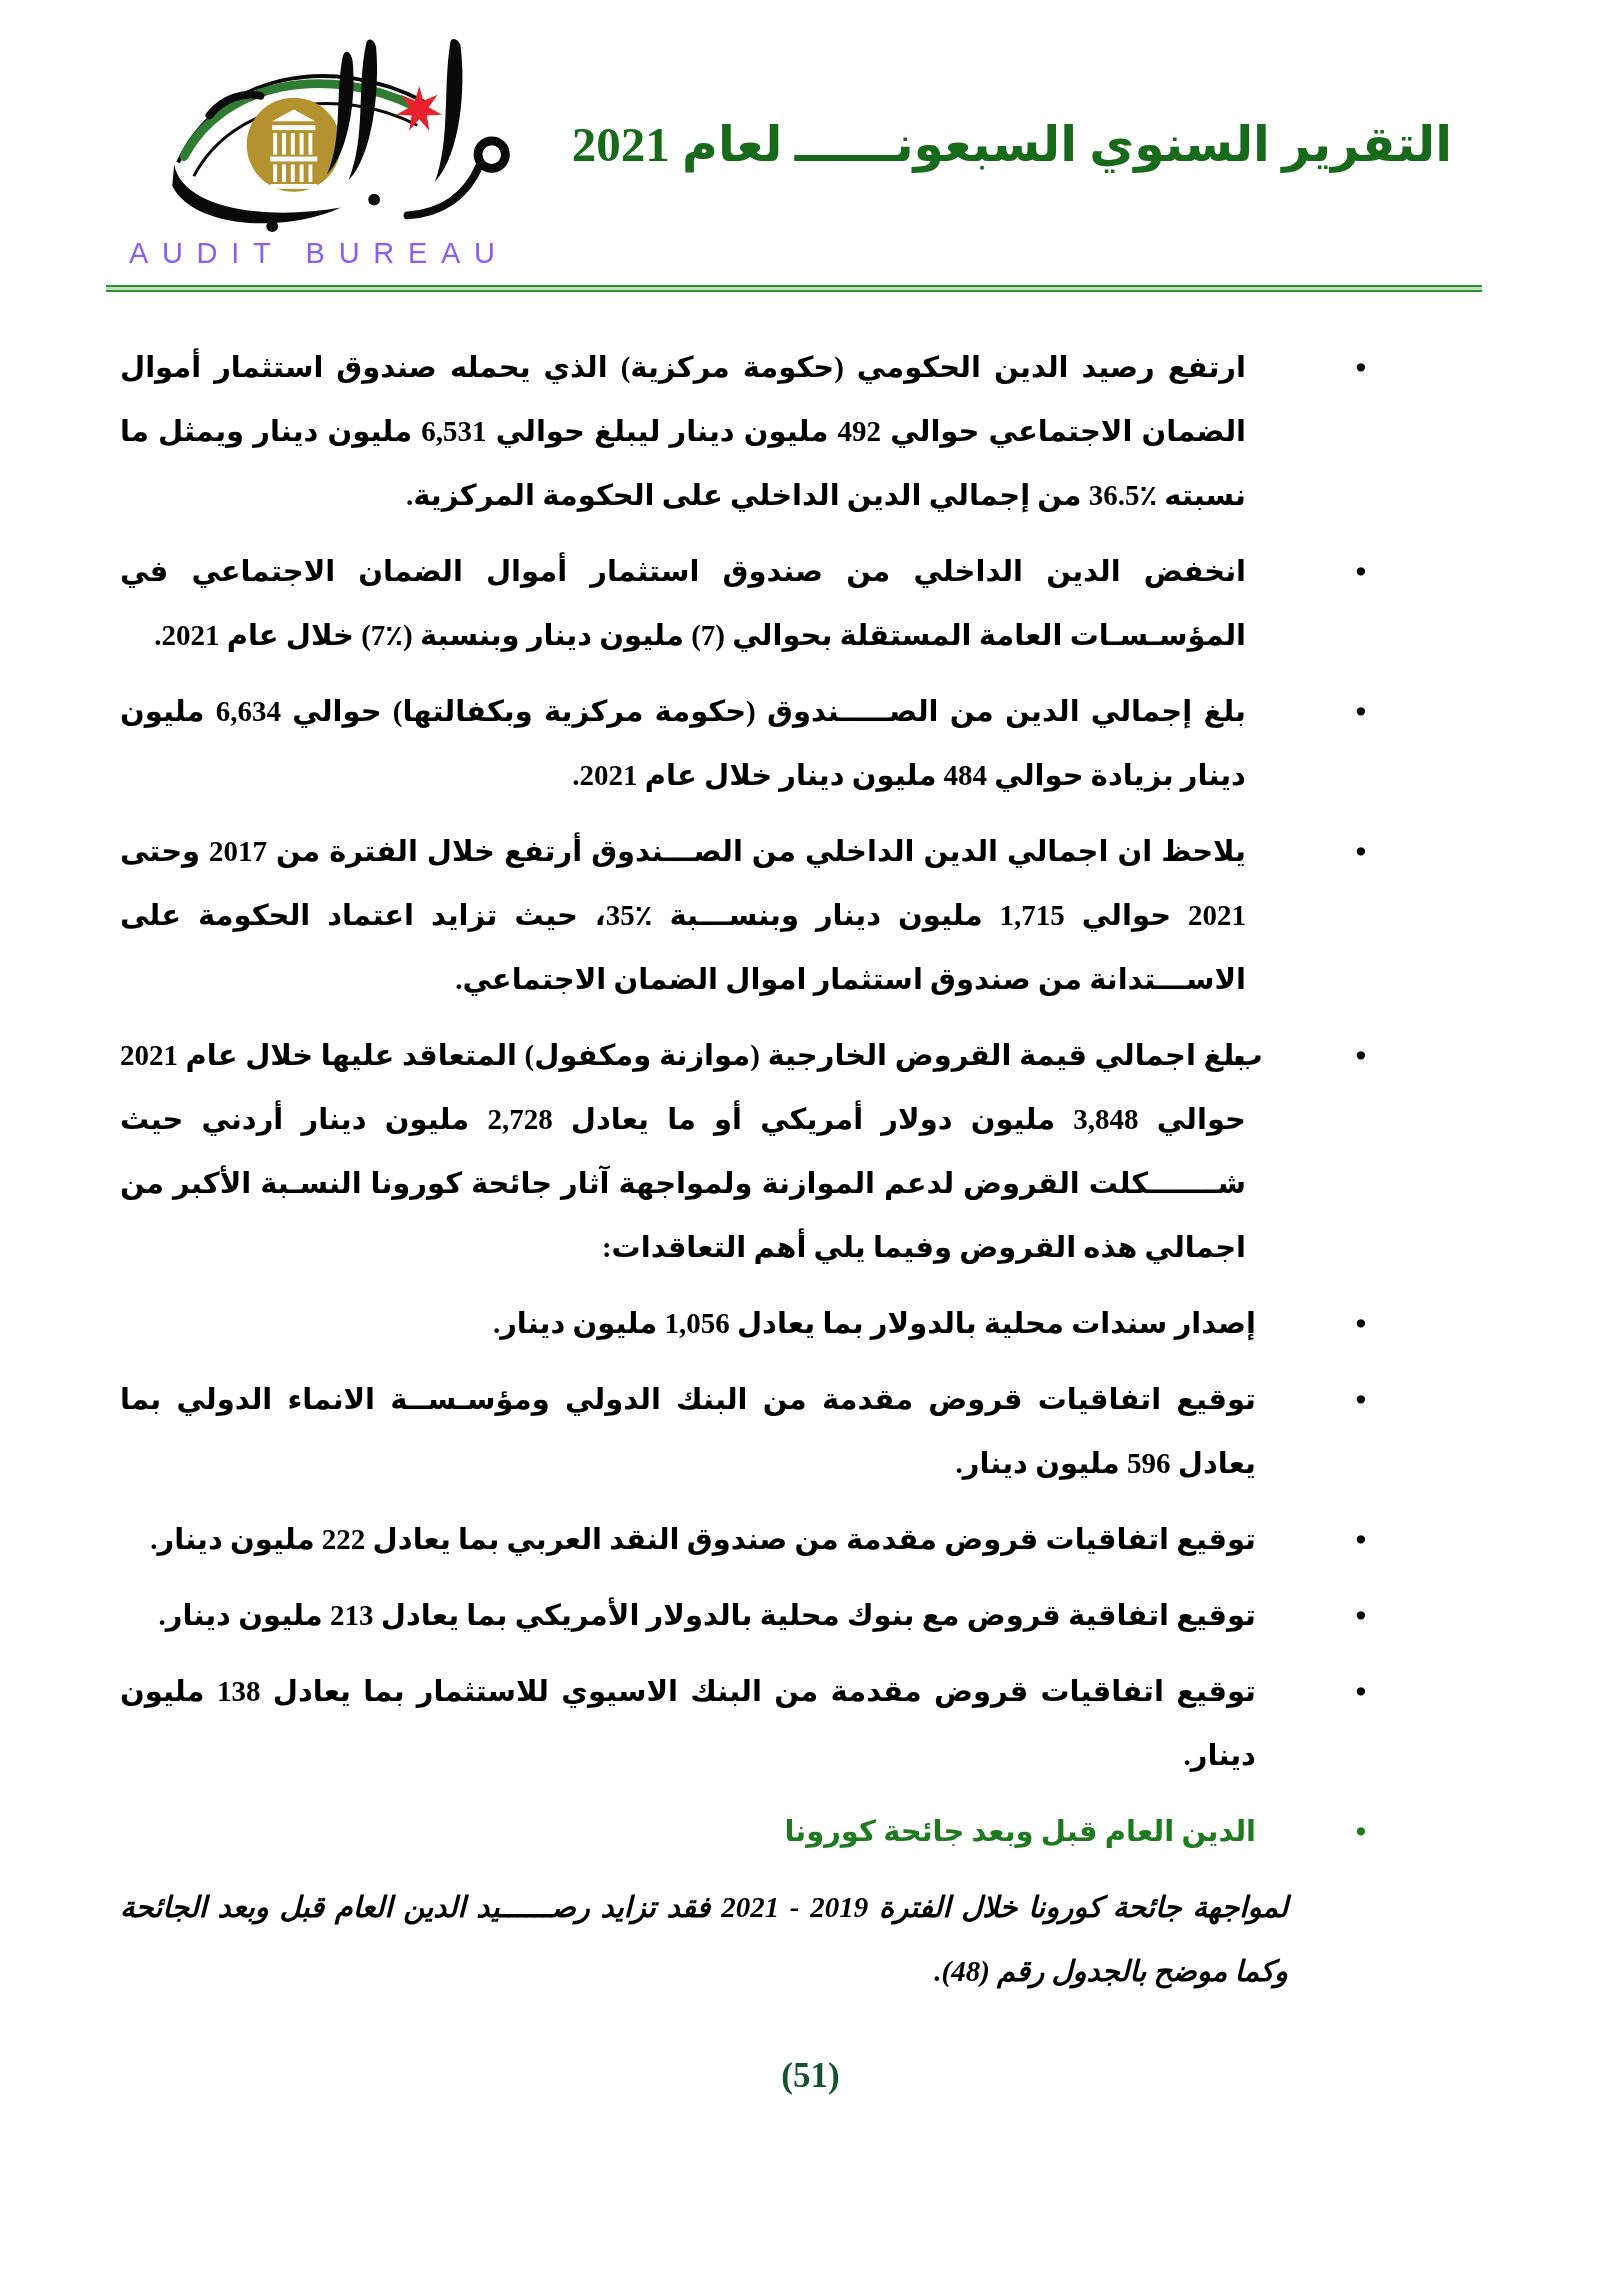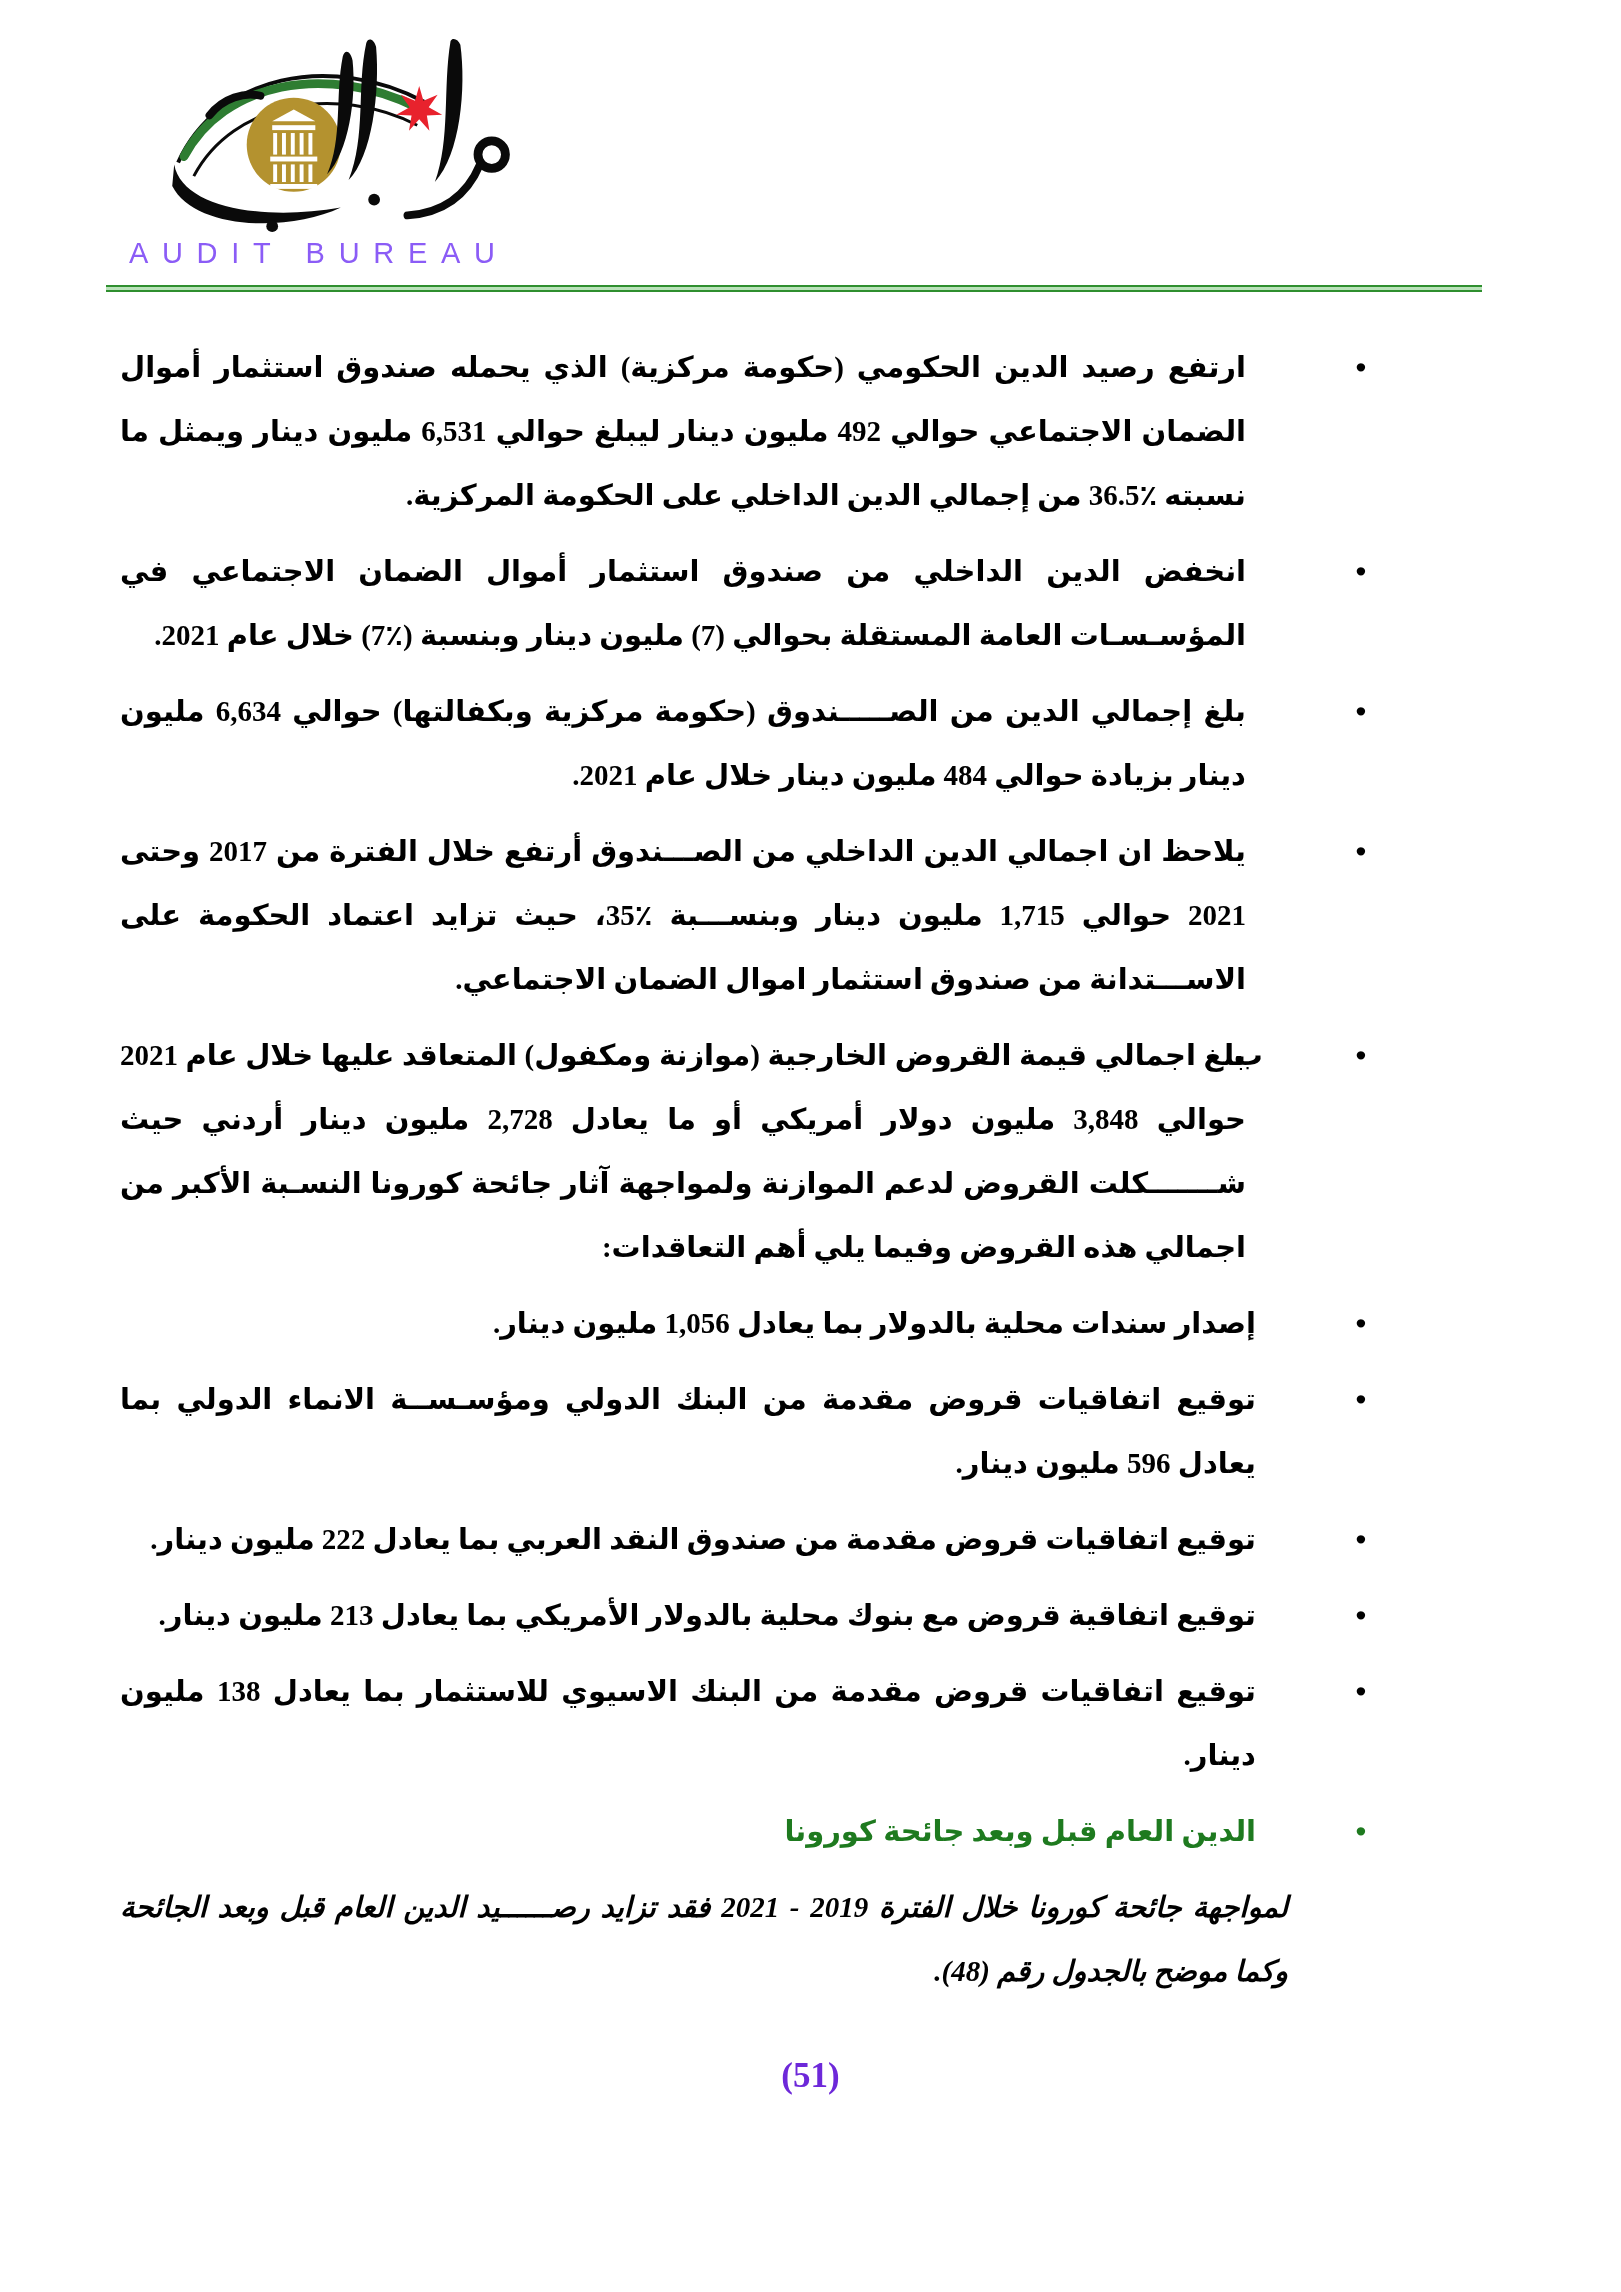--- a/index.html
+++ b/index.html
@@ -43,21 +43,21 @@
   .heading { padding-right:93px; color:#1e7a1f; }
   .para    { padding-right:61px;font-style:italic; }
   .marker  { position:absolute; top:0; line-height:64px; color:#000; }
   .bullet > .marker, .sub > .marker { right:-5.9px; font-size:19.6px; }
   .letter > .marker { right:98px; font-size:29px; }
   .heading > .marker { right:-5.9px; font-size:19.6px; color:#1e7a1f; }
 
   
   .page-number {
     position:absolute; top:2056px; left:0; width:100%;
-    text-align:center; font-size:35px; font-weight:bold; color:#6d28d9;
+    text-align:center; font-size:35px; font-weight:bold; color:#14532d;
   }
 </style>
 </head>
 <body>
 
 <div class="page">
 
   <div class="logo">
     <svg width="461" height="196" viewBox="0 0 470 200">
 
@@ -94,20 +94,21 @@
         <circle cx="150" cy="193" r="6"></circle>
         <circle cx="254" cy="166" r="6"></circle>
       </g>
       <circle cx="374" cy="120" r="14" fill="none" stroke="#0a0a0a" stroke-width="9"></circle>
       <path d="M362,130 C346,168 316,180 288,182" stroke="#0a0a0a" stroke-width="8" fill="none" stroke-linecap="round"></path>
       <path d="M86,80 C100,62 122,56 138,60" stroke="#0a0a0a" stroke-width="8" fill="none" stroke-linecap="round"></path>
     </svg>
     <div class="logo-en">AUDIT BUREAU</div>
   </div>
 
+  <div class="report-title">التقرير السنوي السبعونــــــ لعام 2021</div>
 
   <div class="rule"></div>
 
   <main class="content">
 
     <div class="item bullet">
       <span class="marker">●</span>
       <p class="text">ارتفع رصيد الدين الحكومي (حكومة مركزية) الذي يحمله صندوق استثمار أموال الضمان الاجتماعي حوالي 492 مليون دينار ليبلغ حوالي 6,531 مليون دينار ويمثل ما نسبته ٪36.5 من إجمالي الدين الداخلي على الحكومة المركزية.</p>
     </div>
 

